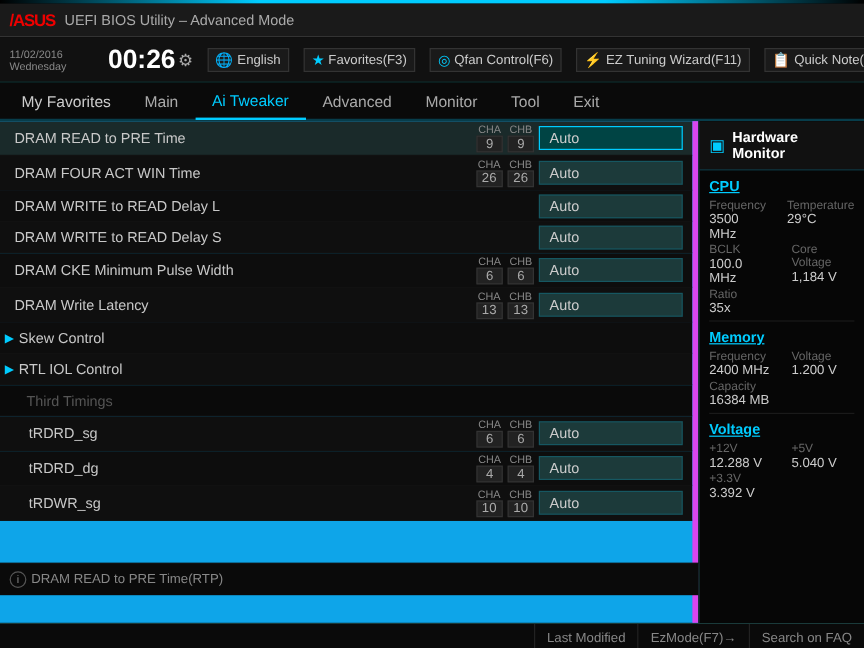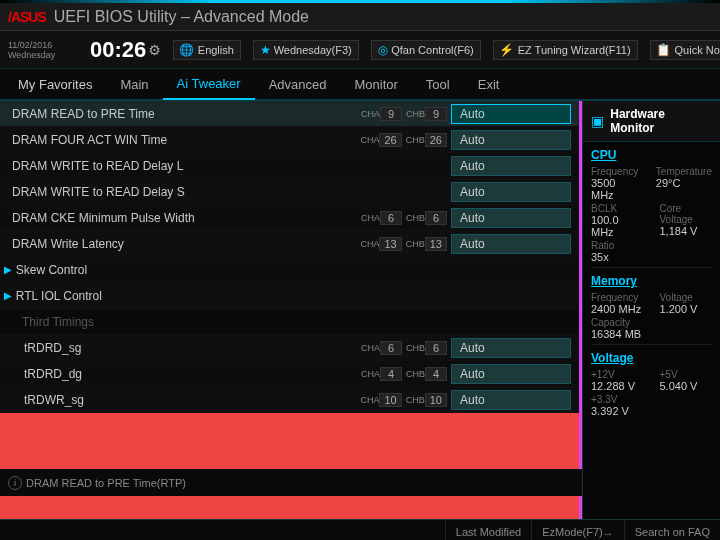--- a/index.html
+++ b/index.html
@@ -24,21 +24,21 @@
     }
     #asus-logo {
       color: #e00;
       font-weight: bold;
       font-size: 14px;
       margin-right: 8px;
       letter-spacing: -1px;
     }
     #bios-title {
       color: #aaa;
-      font-size: 16px;
+      font-size: 12px;
     }
 
     
     #header-bar {
       background: #111;
       height: 38px;
       display: flex;
       align-items: center;
       padding: 0 8px;
       border-bottom: 1px solid #0ff2;
@@ -81,23 +81,23 @@
 
     
     #main-layout {
       display: flex;
       height: calc(540px - 28px - 38px - 32px - 24px);
     }
 
     
     #left-panel {
       flex: 1;
-      background: #ef4444;
+      background: #0ea5e9;
       overflow: hidden;
-      border-right: 3px solid #d946ef;
+      border-right: 5px solid #d946ef;
     }
     .settings-row {
       display: flex;
       align-items: center;
       min-height: 26px;
       border-bottom: 1px solid #111;
       padding: 2px 4px;
     }
     .settings-row:nth-child(even) { background: #0f0f0f; }
     .settings-row:nth-child(odd) { background: #0d0d0d; }
@@ -115,21 +115,21 @@
     }
     .row-label.indent { padding-left: 20px; }
     .row-label.section { color: #555; padding-left: 8px; }
     .channel-badges {
       display: flex;
       gap: 4px;
       margin-right: 4px;
     }
     .channel-group {
       display: flex;
-      flex-direction: row;
+      flex-direction: column;
       align-items: center;
       font-size: 9px;
     }
     .channel-label { color: #888; font-size: 9px; }
     .channel-val {
       background: #222;
       color: #aaa;
       padding: 0 4px;
       min-width: 22px;
       text-align: center;
@@ -230,21 +230,21 @@
   <div style="display:flex;align-items:center;gap:2px;">
     <span style="color:#fff;font-size:22px;font-weight:bold;">00:26</span>
     <span style="color:#aaa;font-size:14px;">⚙</span>
   </div>
   <div class="header-btn">
     <span class="icon">🌐</span>
     <span>English</span>
   </div>
   <div class="header-btn">
     <span class="icon">★</span>
-    <span>Wednesday(F3)</span>
+    <span>Favorites(F3)</span>
   </div>
   <div class="header-btn">
     <span class="icon">◎</span>
     <span>Qfan Control(F6)</span>
   </div>
   <div class="header-btn">
     <span class="icon">⚡</span>
     <span>EZ Tuning Wizard(F11)</span>
   </div>
   <div class="header-btn">

